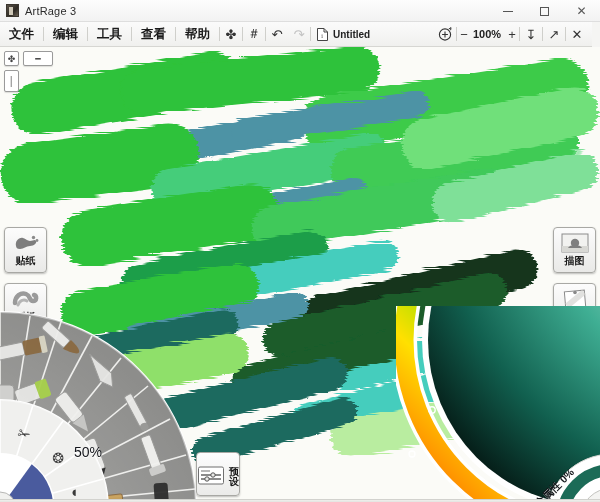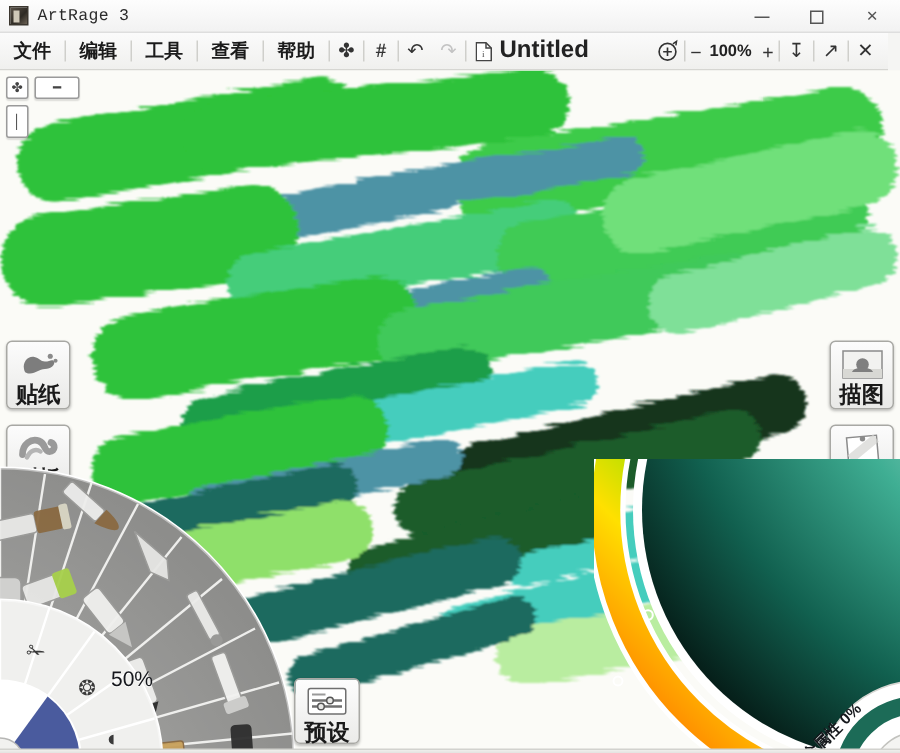--- a/index.html
+++ b/index.html
@@ -15,21 +15,21 @@
     background: #f5f5f3;
     overflow: hidden;
   }
 
   
   .titlebar {
     position: absolute; top: 0; left: 0;
     width: 600px; height: 22px;
     background: linear-gradient(#fdfdfd, #f2f2f2);
     border-bottom: 1px solid #dedede;
-    display: flex; align-items: center; font-family: Liberation Mono, monospace;
+    display: flex; align-items: center;
   }
   .title-icon {
     width: 13px; height: 13px; margin-left: 6px; margin-right: 6px;
     background: linear-gradient(135deg,#5a5248 0%, #2e2a24 60%, #6b6154 100%);
     border: 1px solid #3b362f;
     position: relative; flex: none;
   }
   .title-icon::after {
     content: ""; position: absolute; left: 2px; top: 2px;
     width: 4px; height: 8px; background: #cfc8b8;
@@ -64,21 +64,21 @@
   .mdiv { width: 1px; height: 14px; background: #cfcfcb; }
   .tool-btn {
     width: 22px; height: 20px; display:flex; align-items:center; justify-content:center;
     color: #333; font-size: 13px; position: relative;
   }
   .tool-btn.disabled { color: #c3c3c3; }
   .doc-chip {
     display: flex; align-items: center; gap: 5px;
     padding: 0 8px 0 6px; height: 20px;
   }
-  .doc-name { font-size: 16px; color: #222; font-weight: 700; }
+  .doc-name { font-size: 10px; color: #222; font-weight: 700; }
   .spacer { flex: 1 1 auto; }
   .zoom-grp { display: flex; align-items: center; gap: 2px; }
   .zoom-val { font-size: 11px; color: #222; font-weight: 700; min-width: 30px; }
   .zpm { font-size: 13px; color: #333; width: 14px; text-align:center; }
 
   
   .canvas {
     position: absolute; top: 47px; left: 0;
     width: 600px; height: 455px;
     background: #fbfbf7;
@@ -109,21 +109,21 @@
     width: 43px; height: 46px;
     background: linear-gradient(#fcfcfc,#e9e9e7);
     border: 1px solid #a8a8a4;
     border-radius: 4px;
     box-shadow: 0 1px 2px rgba(0,0,0,.25);
     display: flex; flex-direction: column; align-items: center; justify-content: flex-start;
     padding-top: 3px;
     overflow: hidden;
   }
   .dock-ico { width: 30px; height: 24px; display:flex; align-items:center; justify-content:center; }
-  .dock-lbl { font-size: 15px; color: #1a1a1a; font-weight: 700; margin-top: 1px; line-height: 1; }
+  .dock-lbl { font-size: 10px; color: #1a1a1a; font-weight: 700; margin-top: 1px; line-height: 1; }
 
   
   .toolwheel {
     position: absolute; left: -34px; bottom: -40px;
     width: 235px; height: 235px;
   }
   .size-badge {
     position: absolute; left: 74px; bottom: 42px;
     font-size: 14px; font-weight: 400; color: #15171c;
     text-shadow: 0 1px 0 #fff;
@@ -141,22 +141,23 @@
     white-space: nowrap; text-shadow: 0 1px 0 #fff;
   }
 
   
   .bottom-btn {
     position: absolute; bottom: 6px;
     width: 44px; height: 44px;
     background: linear-gradient(#fdfdfd,#ebebe9);
     border: 1px solid #a8a8a4; border-radius: 4px;
     box-shadow: 0 1px 2px rgba(0,0,0,.25);
-    display: flex; flex-direction: column; align-items: center; justify-content: flex-start;
+    display: flex; align-items: center; justify-content: flex-start;
     padding-top: 4px;
+    text-align: right;
   }
   .bottom-btn .dock-lbl { margin-top: 2px; }
   #btn-preset { left: 196px; }
   #btn-sample { left: 370px; }
   .statusbar {
     position: absolute; left:0; bottom:0; width:600px; height:3px;
     background: linear-gradient(#efefec,#e3e3e0);
     border-top: 1px solid #d2d2ce;
   }
 </style>

